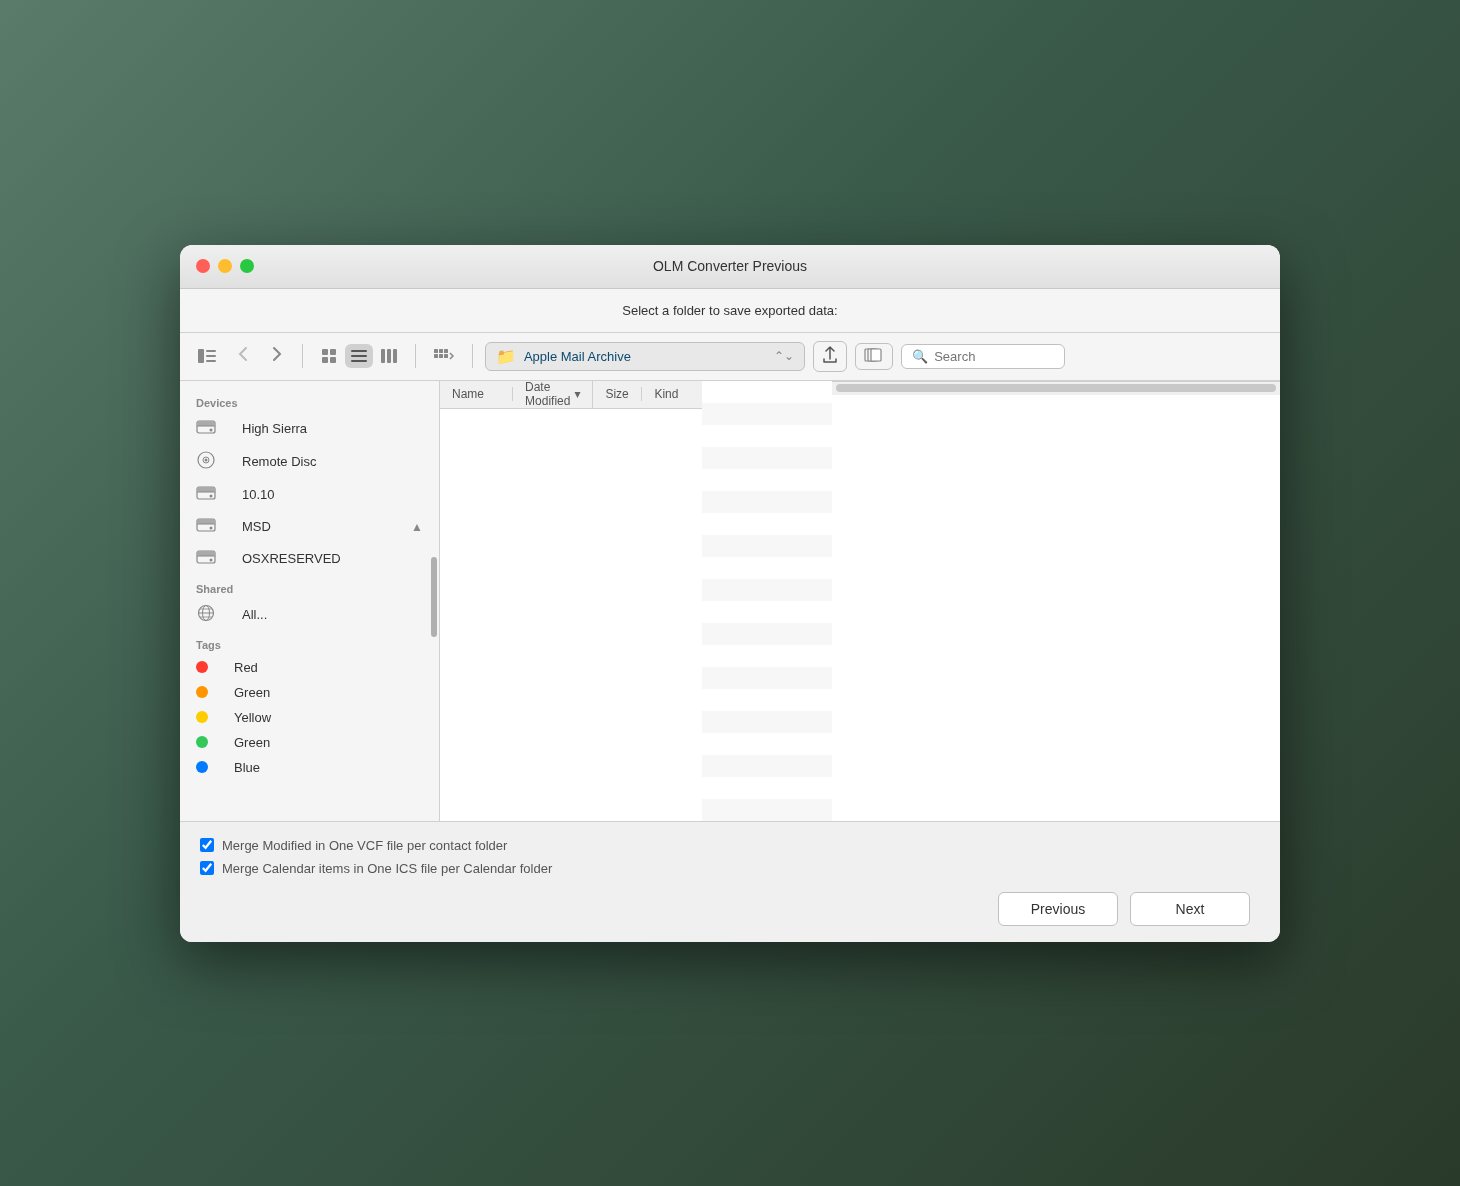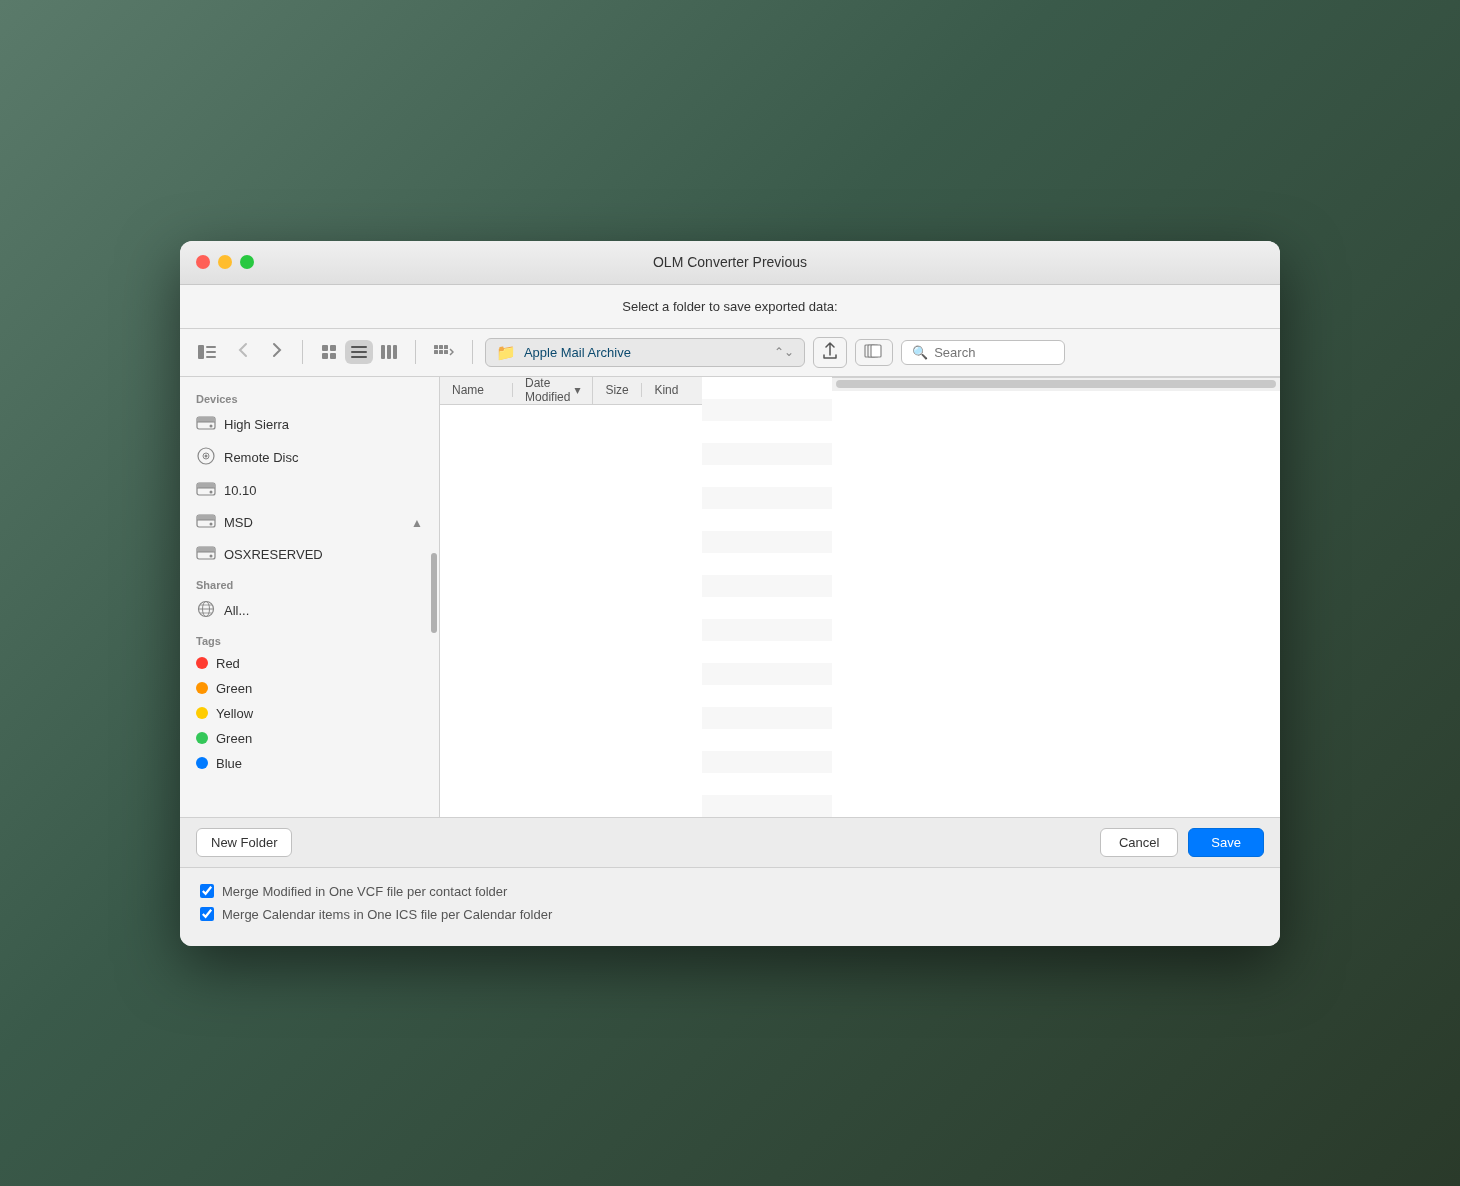--- a/index.html
+++ b/index.html
@@ -200,21 +200,21 @@
       font-size: 11px;
       font-weight: 600;
       color: #888;
       padding: 8px 16px 4px;
       text-transform: none;
     }
 
     .sidebar-item {
       display: flex;
       align-items: center;
-      gap: 8px;
+      gap: 26px;
       padding: 5px 16px;
       cursor: pointer;
       font-size: 13px;
       color: #333;
     }
 
     .sidebar-item-icon {
       font-size: 16px;
       color: #666;
       width: 20px;
@@ -653,33 +653,30 @@
         <div class="file-row"></div>
       </div>
 
       <div class="h-scrollbar">
         <div class="h-scrollbar-thumb"></div>
       </div>
     </div>
 
   </div>
 
-  <div class="dialog-bottom">
-    <button class="new-folder-btn">New Folder</button>
-    <div class="bottom-actions">
-      <button class="cancel-btn">Cancel</button>
-      <button class="save-btn">Save</button>
-    </div>
-  </div>
 
   <div class="app-bottom">
     <div class="checkbox-row">
       <input type="checkbox" checked="" style="">
       <span>Merge Modified in One VCF file per contact folder</span>
     </div>
     <div class="checkbox-row">
       <input type="checkbox" checked="" style="">
       <span>Merge Calendar items in One ICS file per Calendar folder</span>
     </div>
 
+    <div class="nav-buttons">
+      <button class="nav-action-btn">Previous</button>
+      <button class="nav-action-btn">Next</button>
+    </div>
   </div>
 
 </div>
 
 </body></html>

